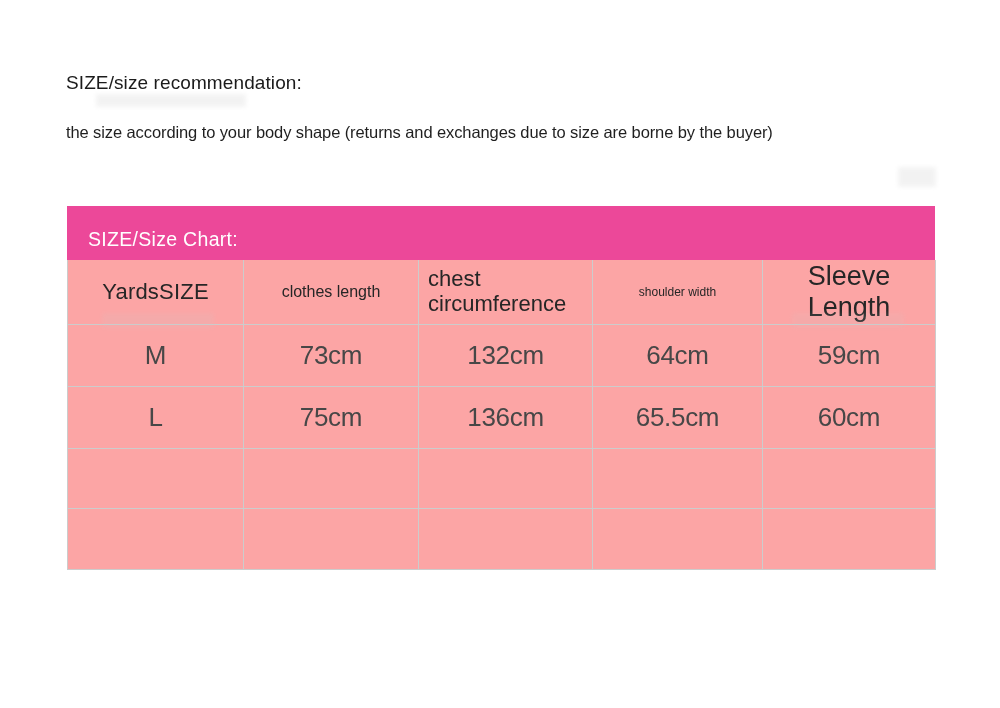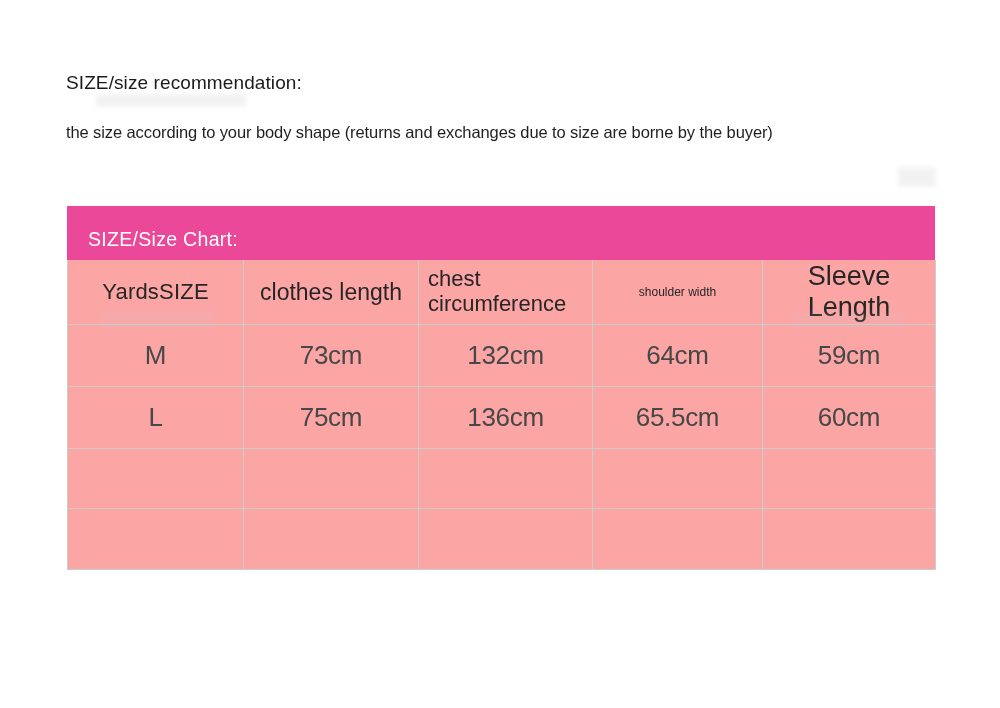--- a/index.html
+++ b/index.html
@@ -82,21 +82,21 @@
   .size-table tbody td {
     height: 61px;
     font-size: 26px;
     color: #474747;
     letter-spacing: -0.3px;
   }
   .size-table tr.empty-row td { height: 59px; }
   .size-table tr.empty-row-last td { height: 60px; }
 
   th.col-0 { font-size: 22px; letter-spacing: 0.2px; }
-  th.col-1 { font-size: 23px; }
+  th.col-1 { font-size: 16px; }
   th.col-2 {
     font-size: 22px;
     text-align: left;
     padding-left: 9px;
     line-height: 1.12;
   }
   th.col-3 { font-size: 12px; }
   th.col-4 { font-size: 27px; }
 
   .artifact {

